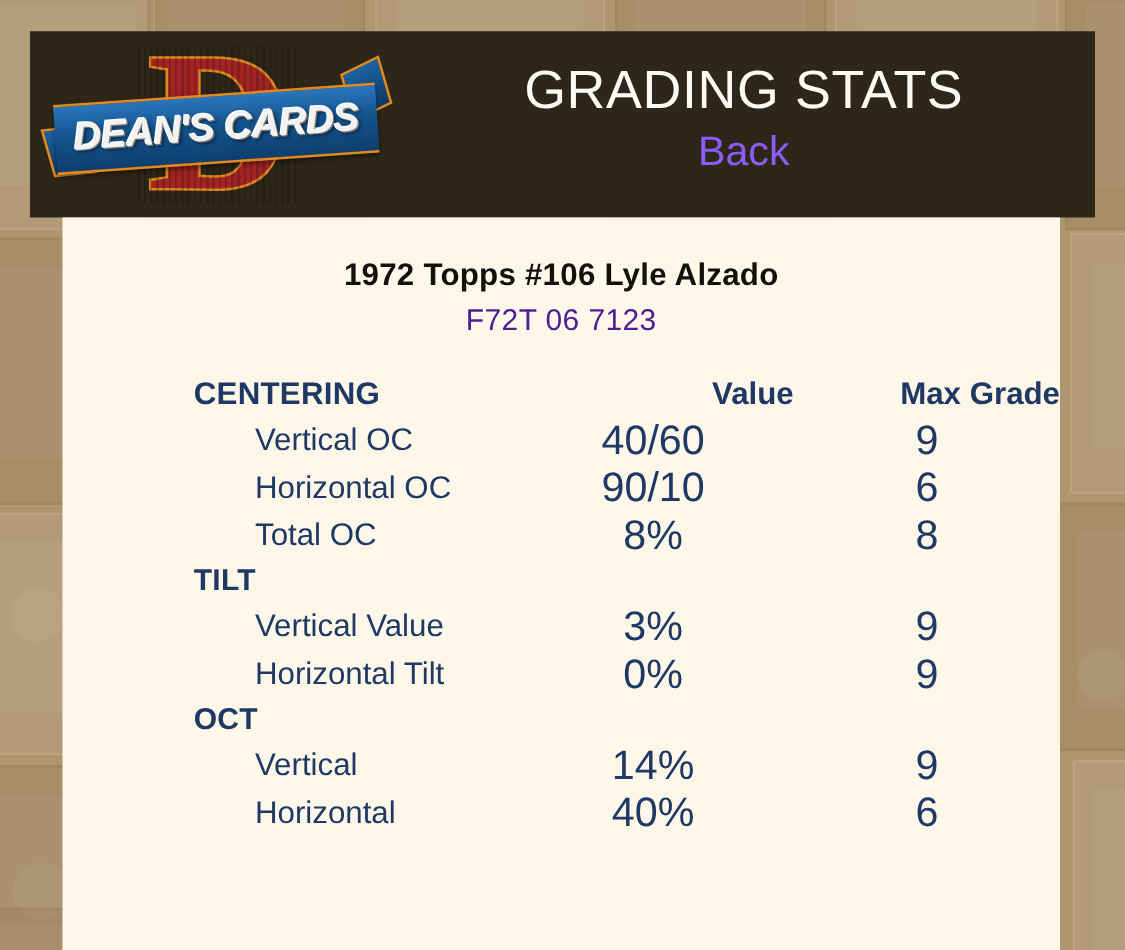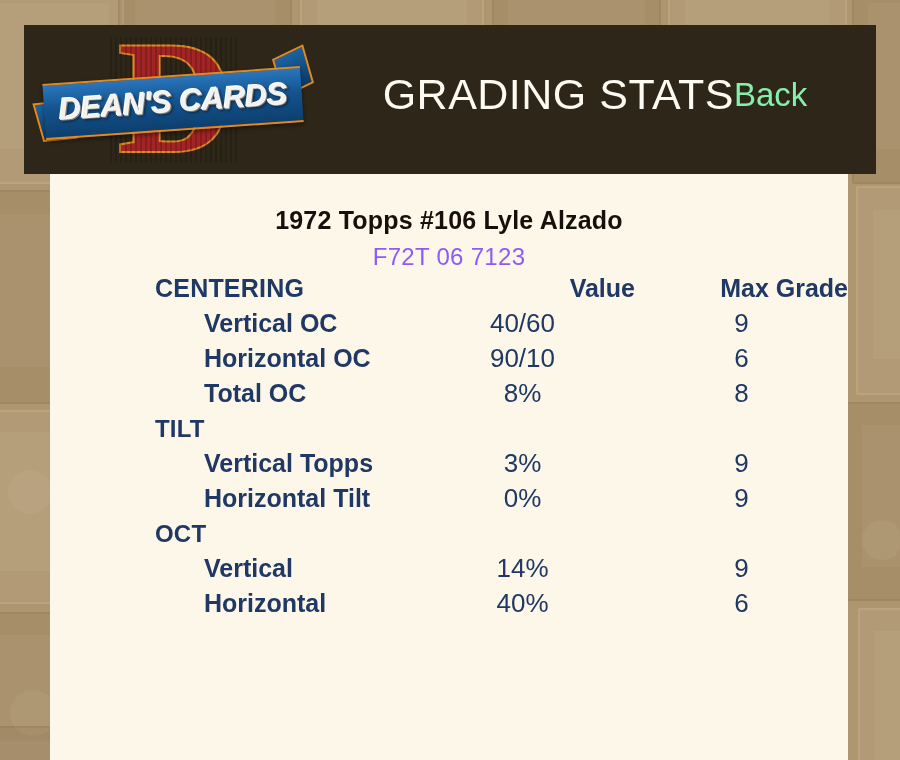--- a/index.html
+++ b/index.html
@@ -156,33 +156,33 @@
   }
 
   
   .header-titles {
     position: absolute;
     left: 290px;
     top: 0;
     width: 562px;
     height: 137px;
     display: flex;
-    flex-direction: row;
+    flex-direction: column;
     align-items: center;
     justify-content: center;
   }
   .header-title {
     color: #fdfaf2;
     font-size: 43px;
     font-weight: normal;
     letter-spacing: 0.5px;
     line-height: 52px;
   }
   .header-subtitle {
-    color: #86efac;
+    color: #8b5cf6;
     font-size: 33px;
     font-weight: normal;
     line-height: 42px;
     margin-top: 2px;
   }
 
   
   .panel {
     position: absolute;
     left: 50px;
@@ -198,26 +198,27 @@
     font-size: 25px;
     font-weight: bold;
     color: #14110c;
     letter-spacing: 0.2px;
   }
   .card-serial {
     margin-top: 8px;
     text-align: center;
     font-size: 24px;
     font-weight: normal;
-    color: #8b5cf6;
+    color: #4c1d95;
     letter-spacing: 0.3px;
   }
 
   
   .stats-table {
+    margin-top: 27px;
     width: 798px;
     border-collapse: collapse;
     table-layout: fixed;
     color: #1f3864;
   }
   .stats-table col.c-label { width: 360px; }
   .stats-table col.c-value { width: 225px; }
   .stats-table col.c-grade { width: 213px; }
 
   .stats-table th, .stats-table td {
@@ -241,25 +242,25 @@
     text-align: left;
     padding-left: 105px !important;
     font-size: 24px;
     font-weight: bold;
     letter-spacing: 0.2px;
   }
   .row-label {
     text-align: left;
     padding-left: 154px !important;
     font-size: 25px;
-    font-weight: bold;
+    font-weight: normal;
   }
   .row-value, .row-grade {
     text-align: center;
-    font-size: 26px;
+    font-size: 33px;
     font-weight: normal;
   }
 </style>
 </head>
 <body>
 
 <div id="page">
 
   <div class="bg-texture">
     <div class="bg-card" style="left:-30px;  top:-20px;  width:150px; height:200px;">
@@ -376,21 +377,21 @@
           <td class="row-value">8%</td>
           <td class="row-grade">8</td>
         </tr>
 
         <tr>
           <td class="sec-label">TILT</td>
           <td class="row-value"></td>
           <td class="row-grade"></td>
         </tr>
         <tr>
-          <td class="row-label">Vertical Topps</td>
+          <td class="row-label">Vertical Value</td>
           <td class="row-value">3%</td>
           <td class="row-grade">9</td>
         </tr>
         <tr>
           <td class="row-label">Horizontal Tilt</td>
           <td class="row-value">0%</td>
           <td class="row-grade">9</td>
         </tr>
 
         <tr>

